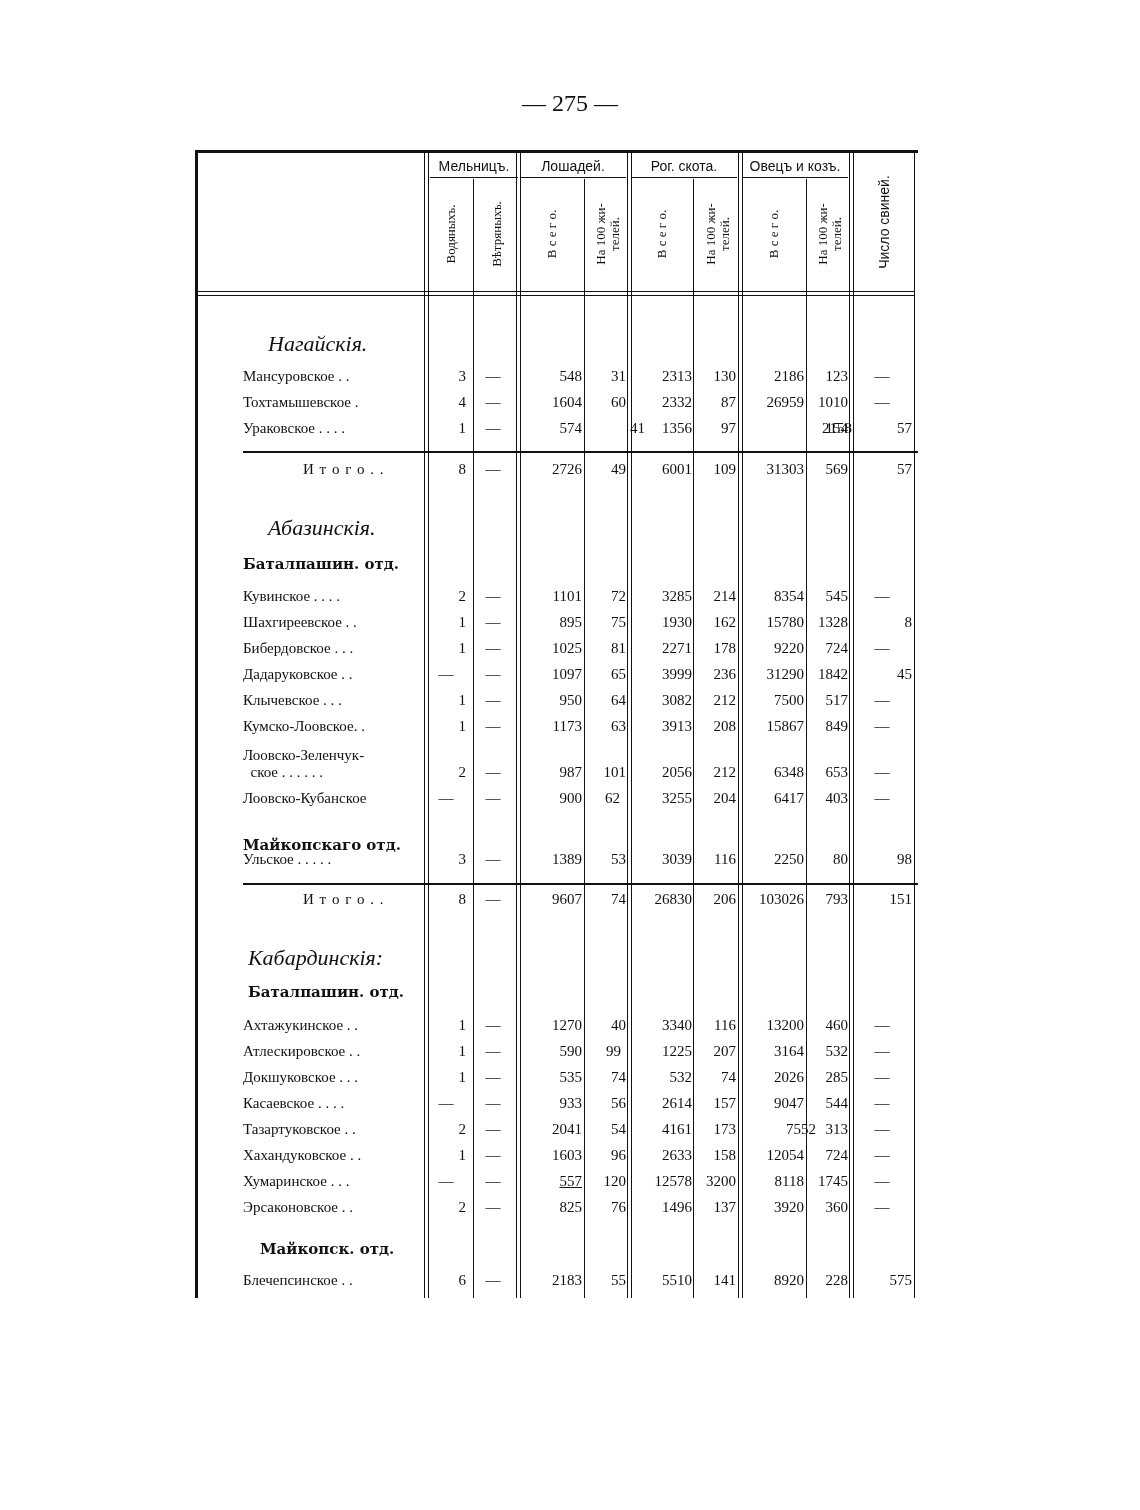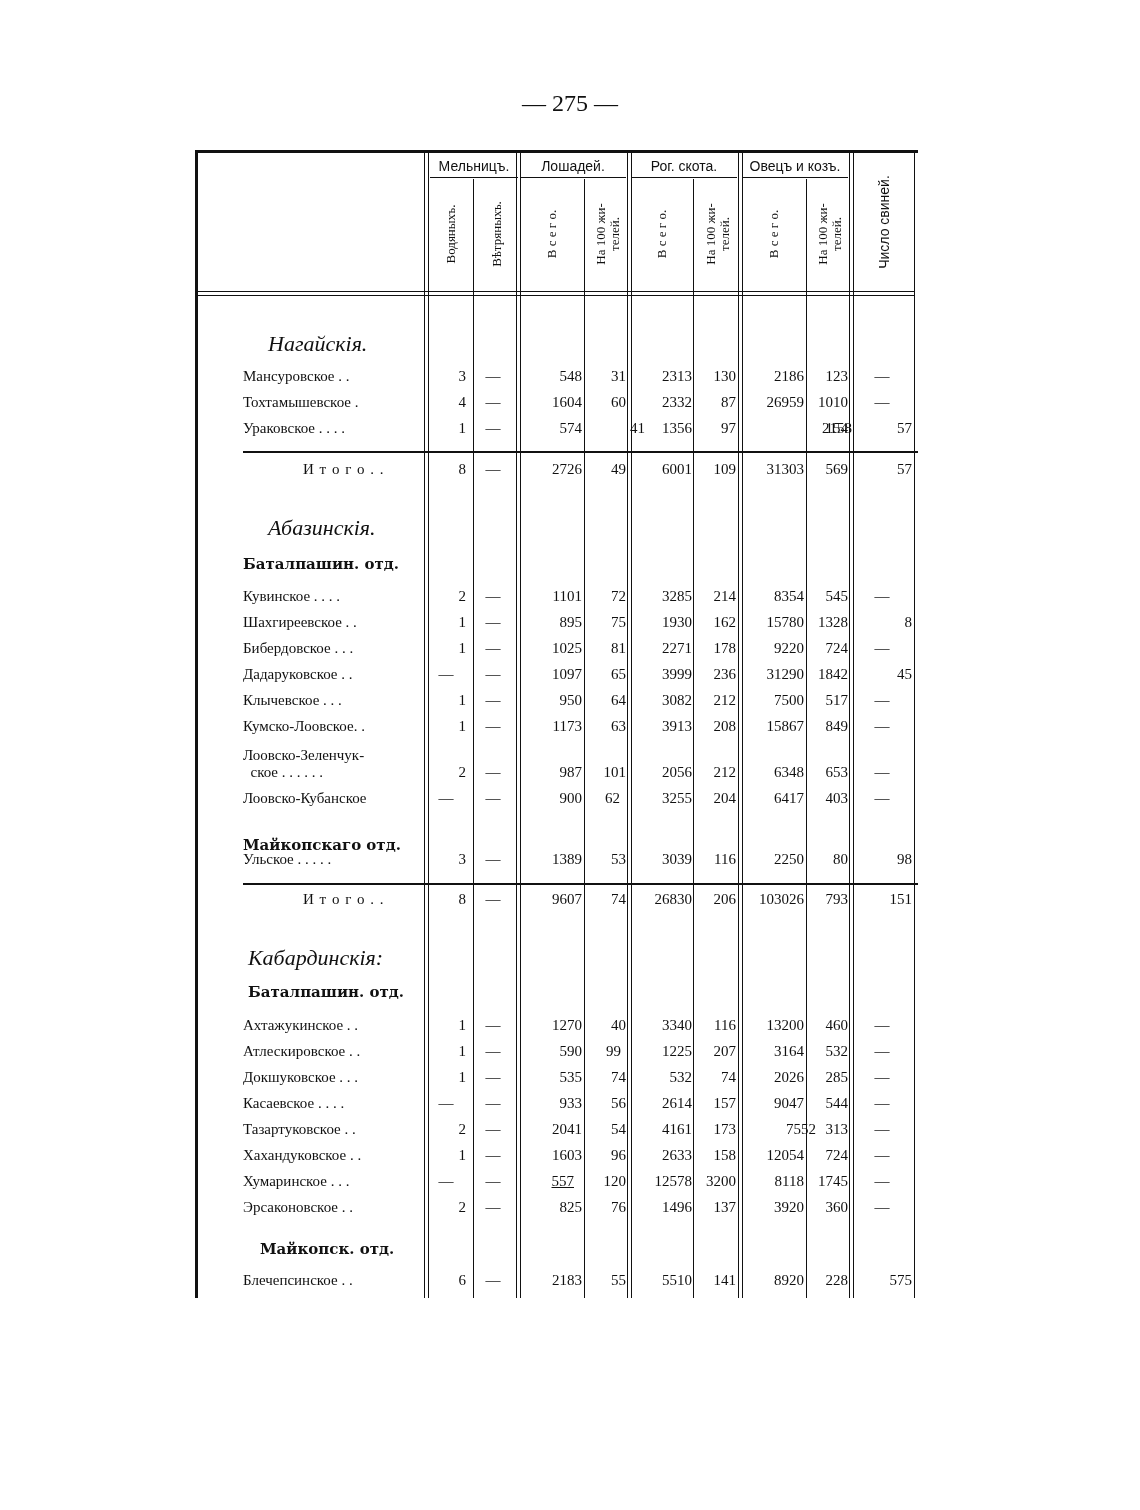--- a/index.html
+++ b/index.html
@@ -322,21 +322,21 @@
         <div class="c" style="left: 434px; width: 60px;">2633</div>
         <div class="c" style="left: 498px; width: 40px;">158</div>
         <div class="c" style="left: 542px; width: 64px;">12054</div>
         <div class="c" style="left: 610px; width: 40px;">724</div>
         <div class="c" style="left: 654px; width: 60px; text-align: center;">—</div>
       </div>
       <div class="row" style="top: 1020px;">
         <div class="name">Хумаринское . . .</div>
         <div class="c" style="left: 228px; width: 40px; text-align: center;">—</div>
         <div class="c" style="left: 280px; width: 30px; text-align: center;">—</div>
-        <div class="c" style="left: 316px; width: 60px; text-decoration: underline;">557</div>
+        <div class="c" style="left: 324px; width: 60px; text-decoration: underline;">557</div>
         <div class="c" style="left: 388px; width: 40px;">120</div>
         <div class="c" style="left: 434px; width: 60px;">12578</div>
         <div class="c" style="left: 498px; width: 40px;">3200</div>
         <div class="c" style="left: 542px; width: 64px;">8118</div>
         <div class="c" style="left: 610px; width: 40px;">1745</div>
         <div class="c" style="left: 654px; width: 60px; text-align: center;">—</div>
       </div>
       <div class="row" style="top: 1046px;">
         <div class="name">Эрсаконовское  . .</div>
         <div class="c" style="left: 228px; width: 40px;">2</div>

